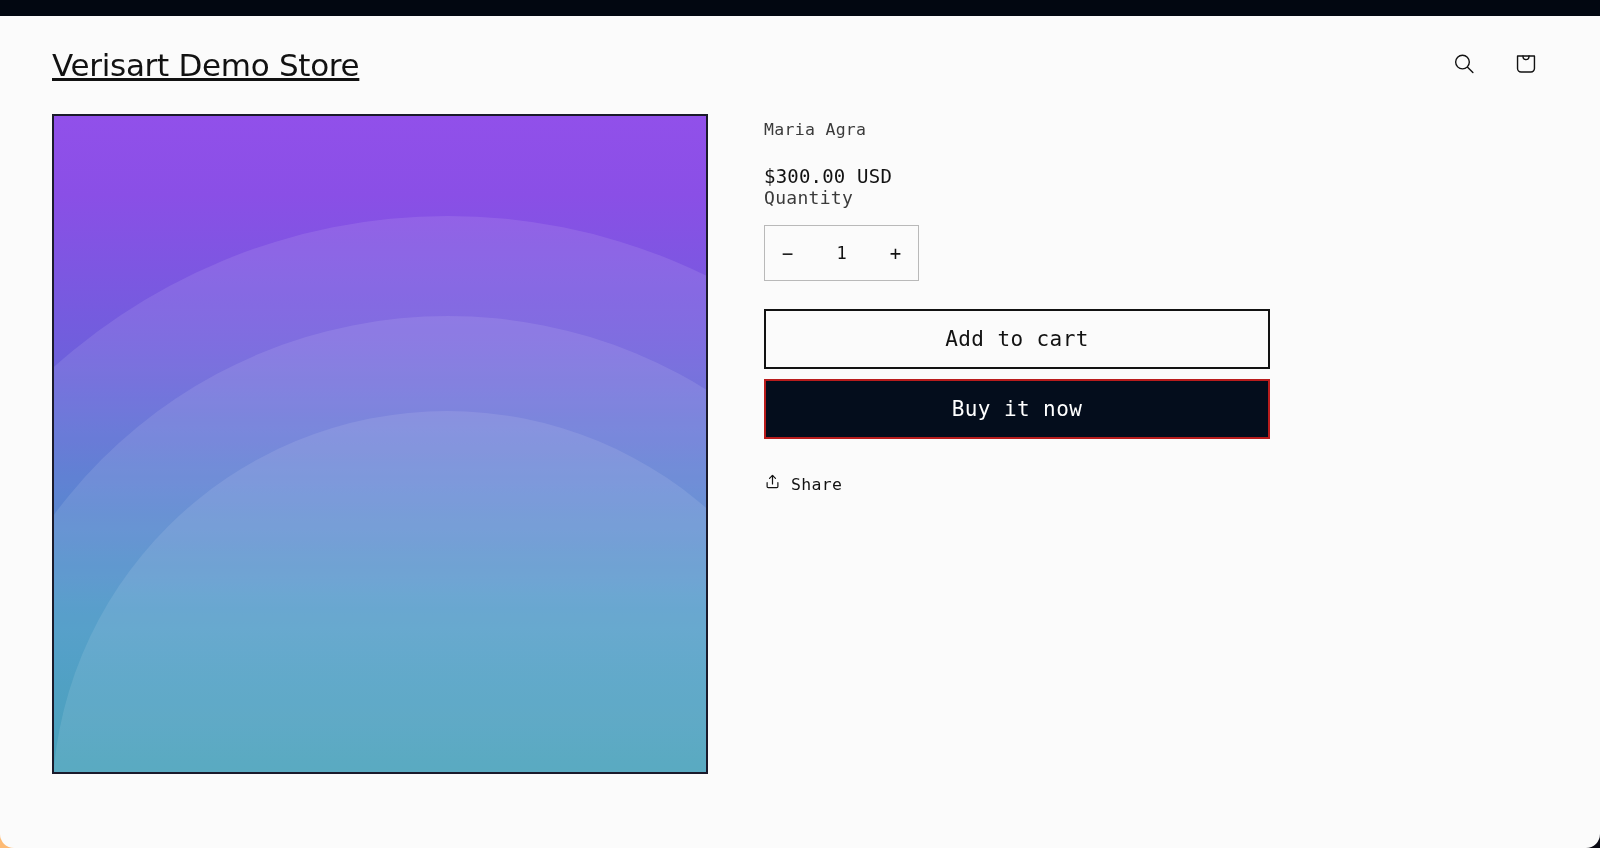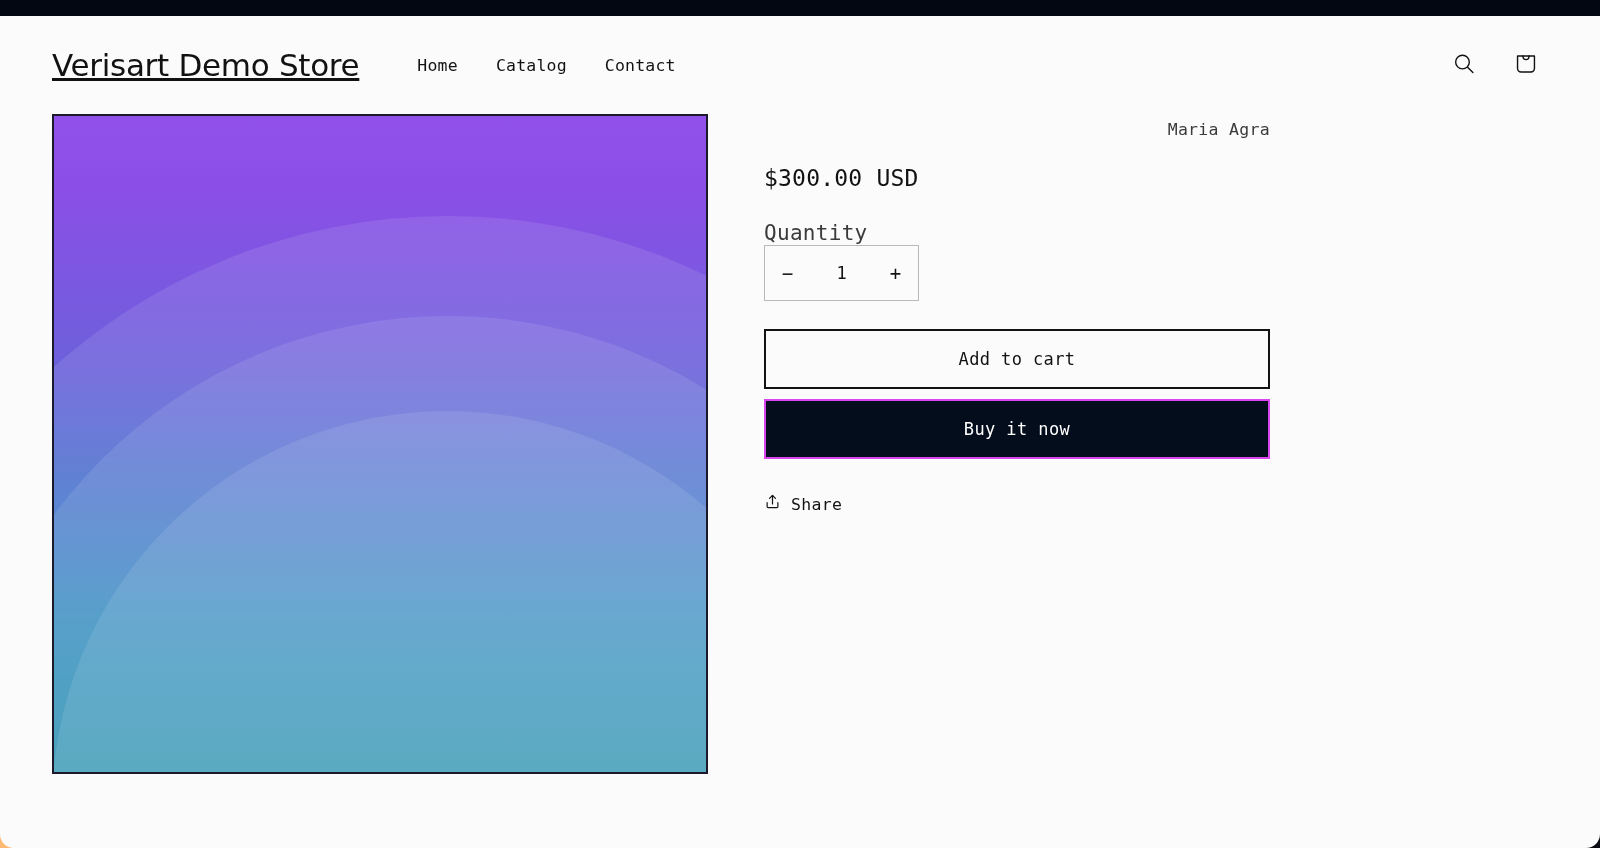--- a/index.html
+++ b/index.html
@@ -157,45 +157,43 @@
     width: 506px;
     flex: 0 0 506px;
     padding-top: 6px;
   }
 
   #product-vendor {
     font-size: 16.5px;
     color: #3b3b3b;
     letter-spacing: 0.3px;
     margin-bottom: 26px;
-    text-align: right;
   }
 
   #product-title {
     font-family: "DejaVu Sans", "Liberation Sans", sans-serif;
     font-size: 57px;
     font-weight: 400;
     line-height: 1.05;
     letter-spacing: -1.2px;
     color: #121212;
     margin-bottom: 26px;
   }
 
   #product-price {
-    font-size: 23px;
+    font-size: 19px;
     color: #121212;
     letter-spacing: 0.2px;
-    margin-bottom: 30px;
   }
 
   #quantity-label {
-    font-size: 21px;
+    font-size: 18px;
     color: #3b3b3b;
     letter-spacing: 0.3px;
-    margin-bottom: 0;
+    margin-bottom: 17px;
   }
 
   #quantity-stepper {
     width: 155px;
     height: 56px;
     border: 1px solid #b9b9b9;
     display: flex;
     align-items: center;
     margin-bottom: 28px;
     background: #fbfbfb;
@@ -223,38 +221,38 @@
     font-family: inherit;
     outline: none;
     width: 100%;
   }
 
   .product-form-button {
     display: block;
     width: 506px;
     height: 60px;
     font-family: inherit;
-    font-size: 17px;
+    font-size: 21px;
     letter-spacing: 0.4px;
     cursor: pointer;
     text-align: center;
     margin-top: 8px;
   }
 
   #add-to-cart-button {
     background: #fbfbfb;
     color: #121212;
     border: 2px solid #121212;
     margin-bottom: 10px;
   }
 
   #buy-it-now-button {
     background: #040d1c;
     color: #ffffff;
-    border: 2px solid #d946ef;
+    border: 2px solid #b91c1c;
     margin-bottom: 34px;
   }
 
   #product-description {
     font-size: 16.5px;
     color: #121212;
     letter-spacing: 0.4px;
     margin-bottom: 35px;
   }
 
@@ -278,25 +276,20 @@
 <div id="browser-shell">
 
   <div id="top-chrome-bar"></div>
 
   <div id="page-surface">
 
     <header id="site-header">
 
       <a id="store-name" href="#">Verisart Demo Store</a>
 
-      <nav id="main-nav">
-        <a class="nav-link" href="#">Home</a>
-        <a class="nav-link" href="#">Catalog</a>
-        <a class="nav-link" href="#">Contact</a>
-      </nav>
 
       <div id="header-actions">
 
         <button class="header-icon-btn">
           <span>
             <svg width="26" height="26" viewBox="0 0 24 24" fill="none" stroke="currentColor" stroke-width="1.3" stroke-linecap="round">
               <circle cx="10.6" cy="10.2" r="6.3"></circle>
               <line x1="15.3" y1="14.9" x2="20.2" y2="19.8"></line>
             </svg>
           </span>

